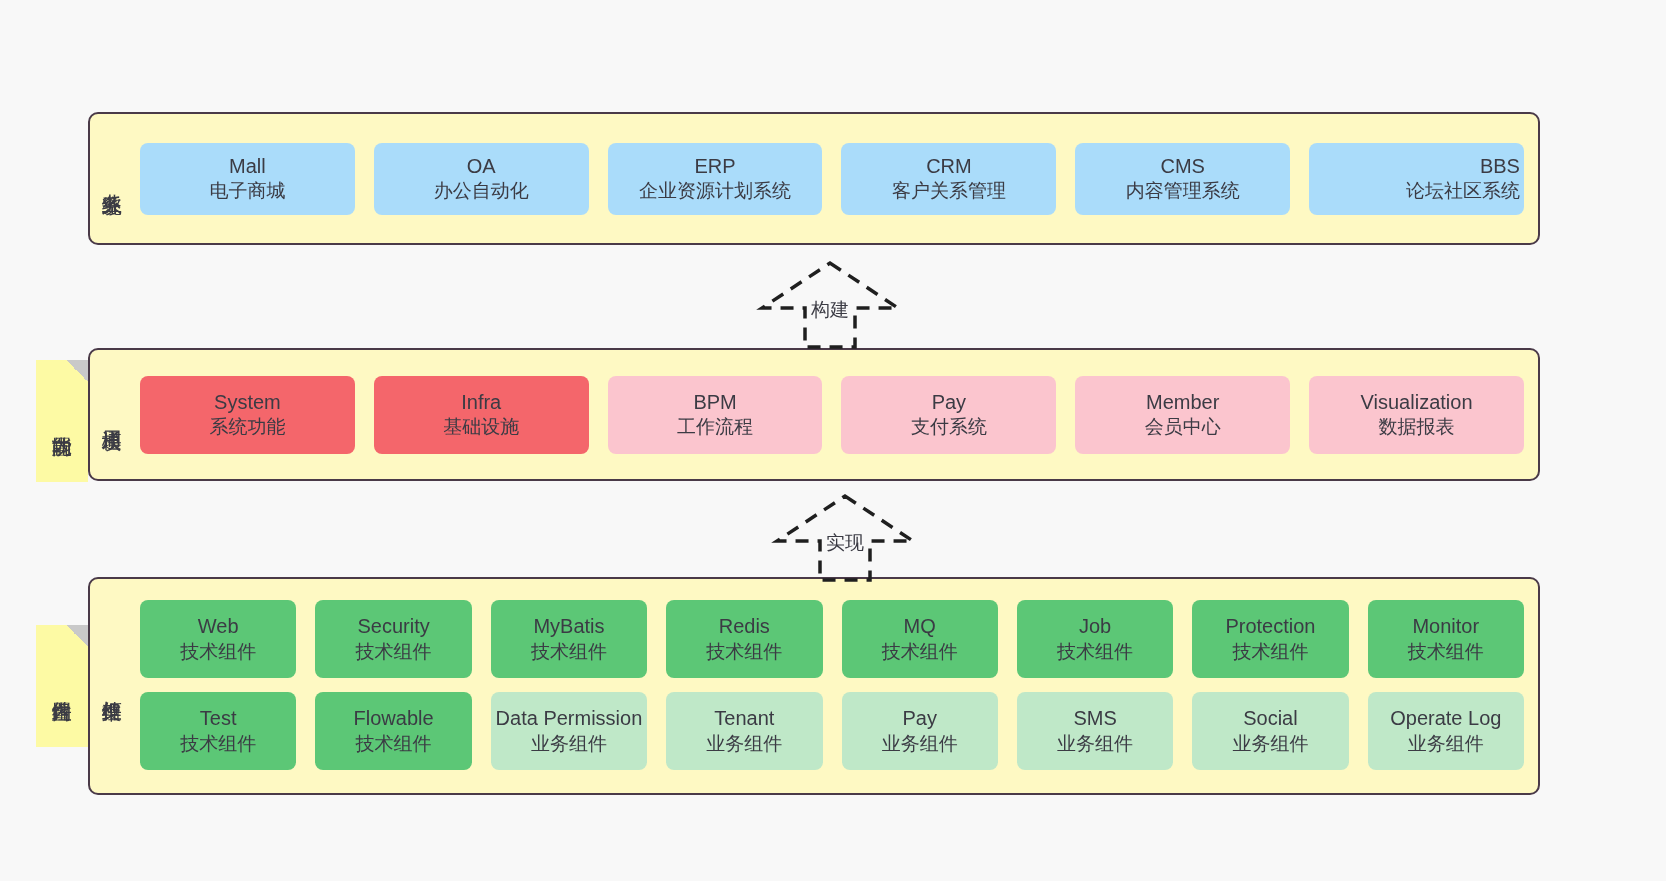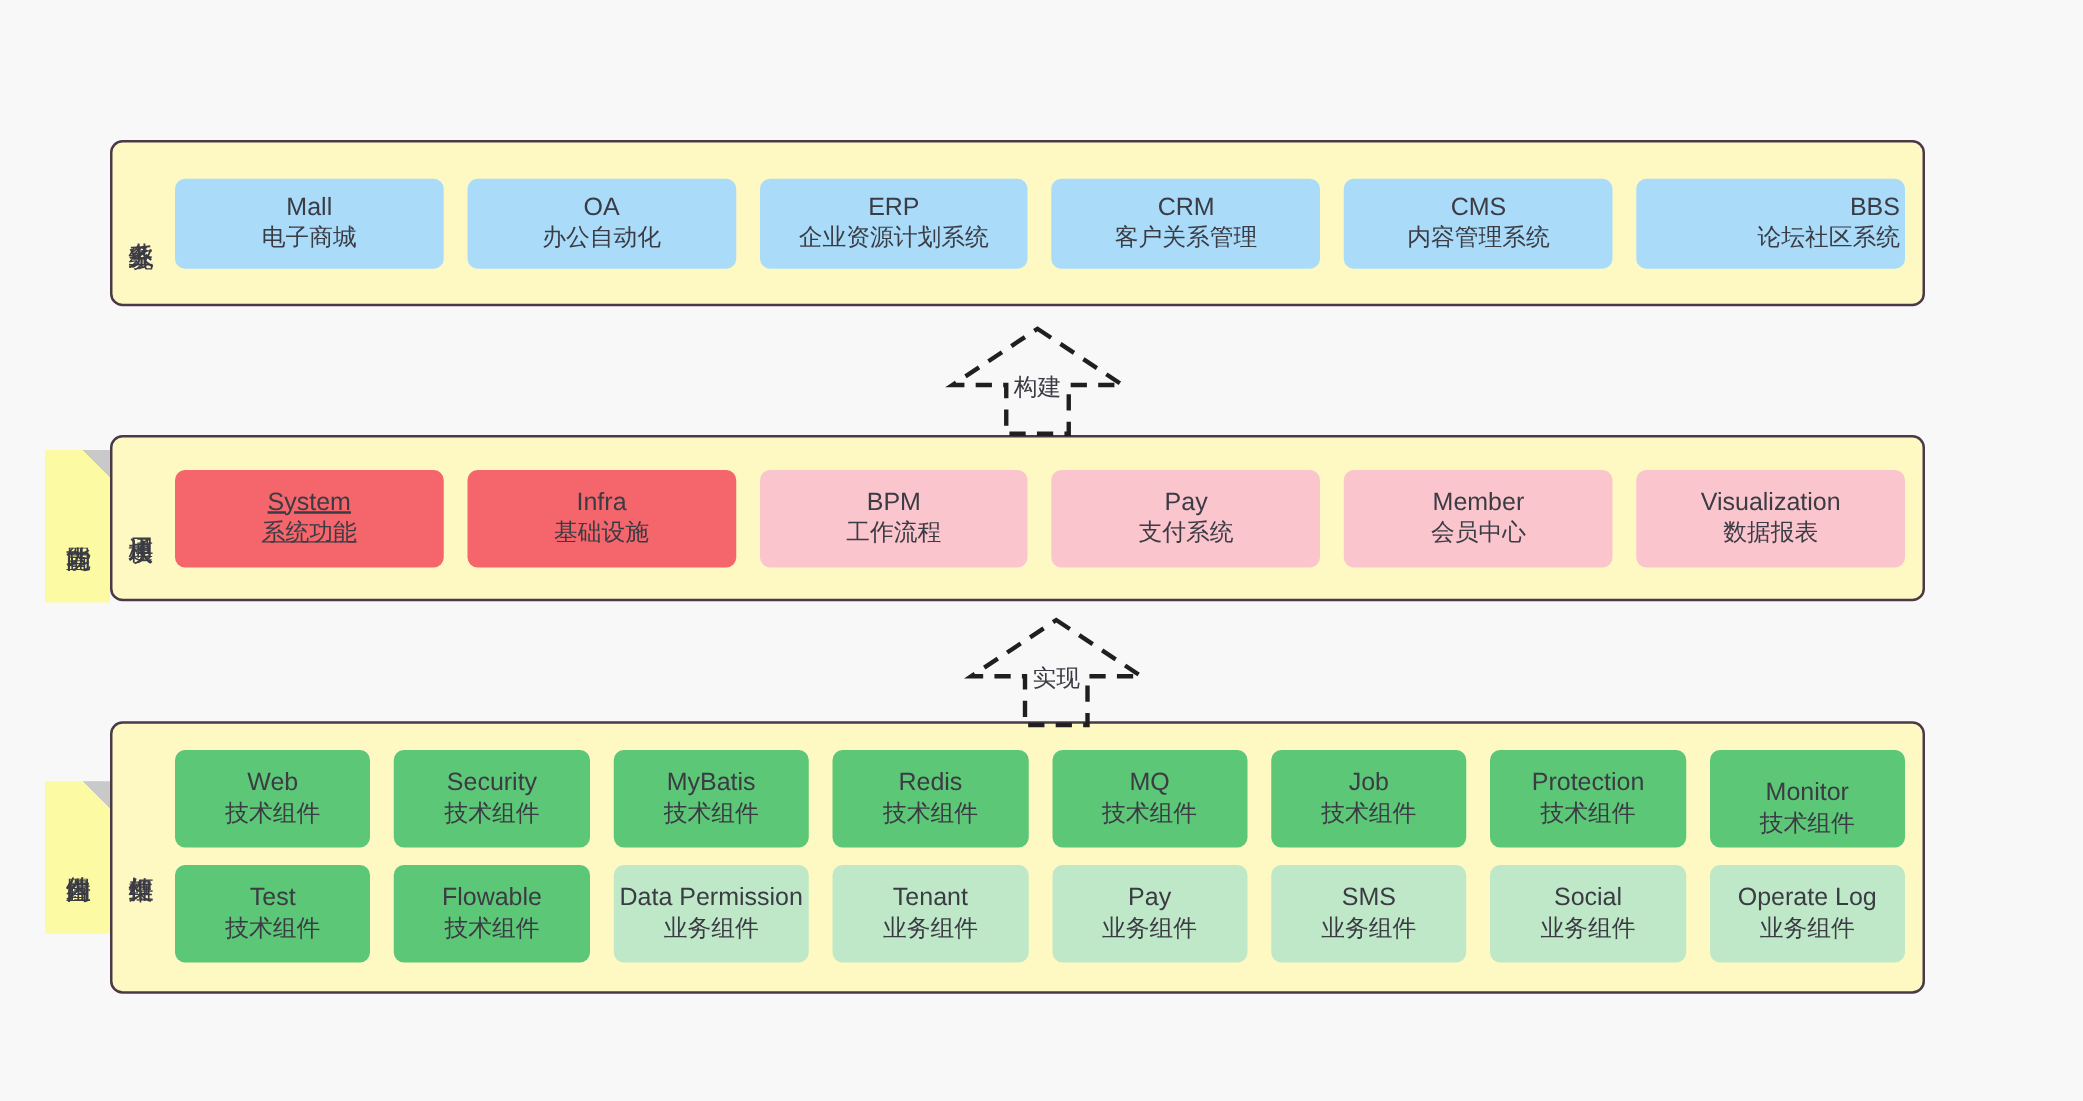--- a/index.html
+++ b/index.html
@@ -184,21 +184,21 @@
 
   <div class="note" style="left:36px; top:360px; width:52px; height:122px;">
     <span class="fold"></span>
     <span>内置功能</span>
   </div>
 
   <div class="band" style="left:88px; top:348px; width:1452px; height:133px;">
     <div class="band-label">通用模块</div>
     <div class="band-body">
       <div class="row">
-        <div class="card c-red" style="height:78px;text-decoration:underline;">
+        <div class="card c-red" style="height:78px;">
           <span class="t1">System</span>
           <span class="t2">系统功能</span>
         </div>
         <div class="card c-red" style="height:78px;">
           <span class="t1">Infra</span>
           <span class="t2">基础设施</span>
         </div>
         <div class="card c-pink" style="height:78px;">
           <span class="t1">BPM</span>
           <span class="t2">工作流程</span>
@@ -257,21 +257,21 @@
           <span class="t2">技术组件</span>
         </div>
         <div class="card c-green" style="height:78px;">
           <span class="t1">Job</span>
           <span class="t2">技术组件</span>
         </div>
         <div class="card c-green" style="height:78px;">
           <span class="t1">Protection</span>
           <span class="t2">技术组件</span>
         </div>
-        <div class="card c-green" style="height:78px;justify-content:flex-end;">
+        <div class="card c-green" style="height:78px;">
           <span class="t1">Monitor</span>
           <span class="t2">技术组件</span>
         </div>
       </div>
 
       <div class="row">
         <div class="card c-green" style="height:78px;">
           <span class="t1">Test</span>
           <span class="t2">技术组件</span>
         </div>

